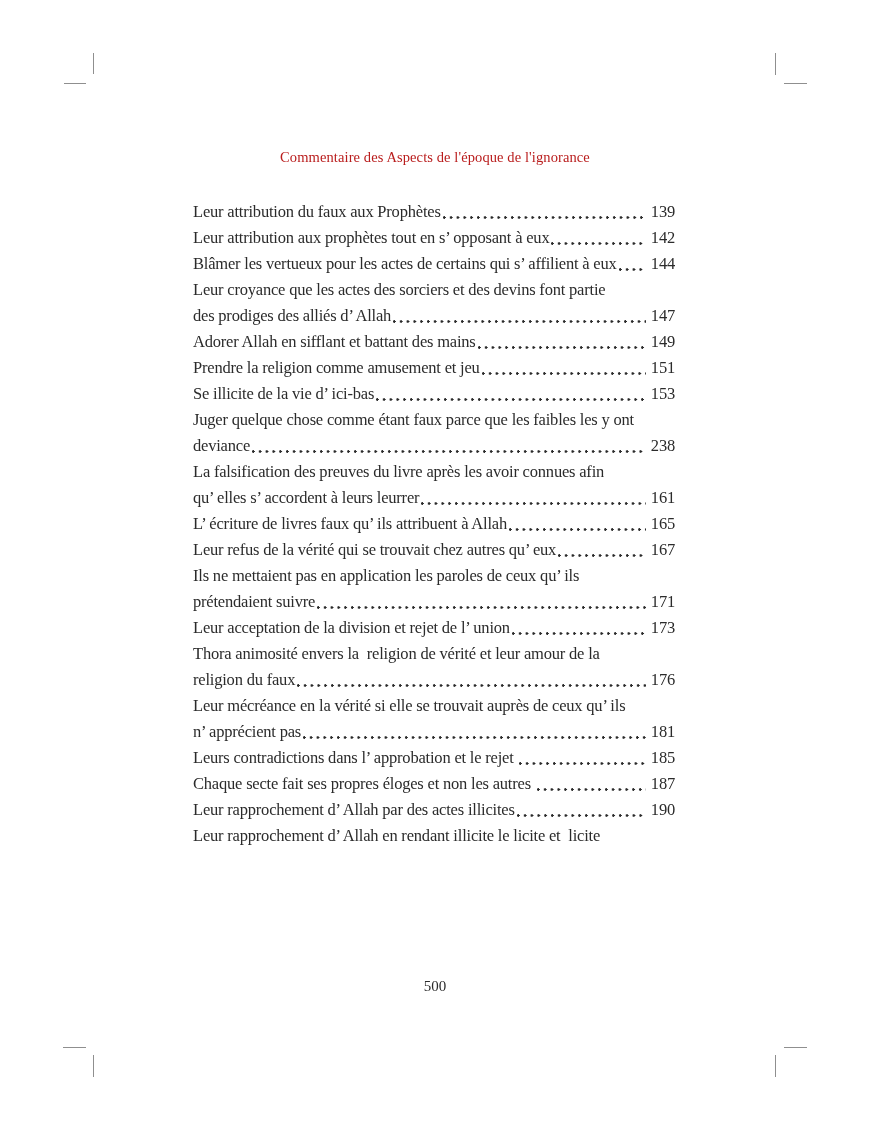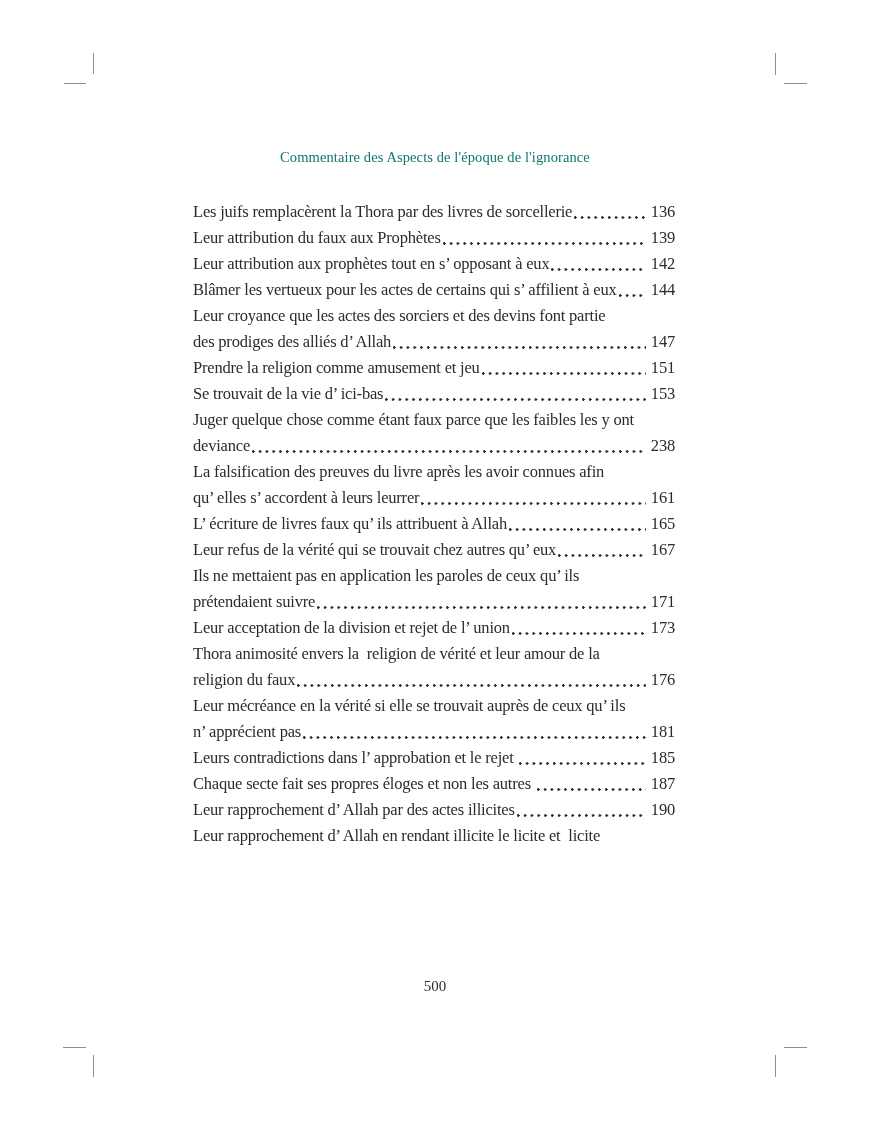--- a/index.html
+++ b/index.html
@@ -40,21 +40,21 @@
   .crop-br-v { left: 775px; top: 1055px; width: 1px;  height: 22px; }
 
   .running-header {
     position: absolute;
     top: 149px;
     left: 0;
     width: 100%;
     text-align: center;
     font-size: 14.5px;
     letter-spacing: 0.1px;
-    color: #0f766e;
+    color: #b91c1c;
   }
 
   .toc {
     position: absolute;
     top: 199px;
     left: 193px;
     width: 482px;
     font-size: 16.5px;
     letter-spacing: -0.2px;
   }
@@ -113,25 +113,20 @@
   <div class="crop crop-tr-h"></div>
   <div class="crop crop-bl-h"></div>
   <div class="crop crop-bl-v"></div>
   <div class="crop crop-br-h"></div>
   <div class="crop crop-br-v"></div>
 
   <div class="running-header">Commentaire des Aspects de l'époque de l'ignorance</div>
 
   <div class="toc" id="toc">
       <div class="toc-line">
-        <span class="toc-text">Les juifs remplacèrent la Thora par des livres de sorcellerie</span>
-        <span class="leader"></span>
-        <span class="toc-page">136</span>
-      </div>
-      <div class="toc-line">
         <span class="toc-text">Leur attribution du faux aux Prophètes</span>
         <span class="leader"></span>
         <span class="toc-page">139</span>
       </div>
       <div class="toc-line">
         <span class="toc-text">Leur attribution aux prophètes tout en s’ opposant à eux</span>
         <span class="leader"></span>
         <span class="toc-page">142</span>
       </div>
       <div class="toc-line">
@@ -141,26 +136,31 @@
       </div>
       <div class="toc-line">
         <span class="toc-text">Leur croyance que les actes des sorciers et des devins font partie</span>
       </div>
       <div class="toc-line">
         <span class="toc-text">des prodiges des alliés d’ Allah</span>
         <span class="leader"></span>
         <span class="toc-page">147</span>
       </div>
       <div class="toc-line">
+        <span class="toc-text">Adorer Allah en sifflant et battant des mains</span>
+        <span class="leader"></span>
+        <span class="toc-page">149</span>
+      </div>
+      <div class="toc-line">
         <span class="toc-text">Prendre la religion comme amusement et jeu</span>
         <span class="leader"></span>
         <span class="toc-page">151</span>
       </div>
       <div class="toc-line">
-        <span class="toc-text">Se trouvait de la vie d’ ici-bas</span>
+        <span class="toc-text">Se illicite de la vie d’ ici-bas</span>
         <span class="leader"></span>
         <span class="toc-page">153</span>
       </div>
       <div class="toc-line">
         <span class="toc-text">Juger quelque chose comme étant faux parce que les faibles les y ont</span>
       </div>
       <div class="toc-line">
         <span class="toc-text">deviance</span>
         <span class="leader"></span>
         <span class="toc-page">238</span>

